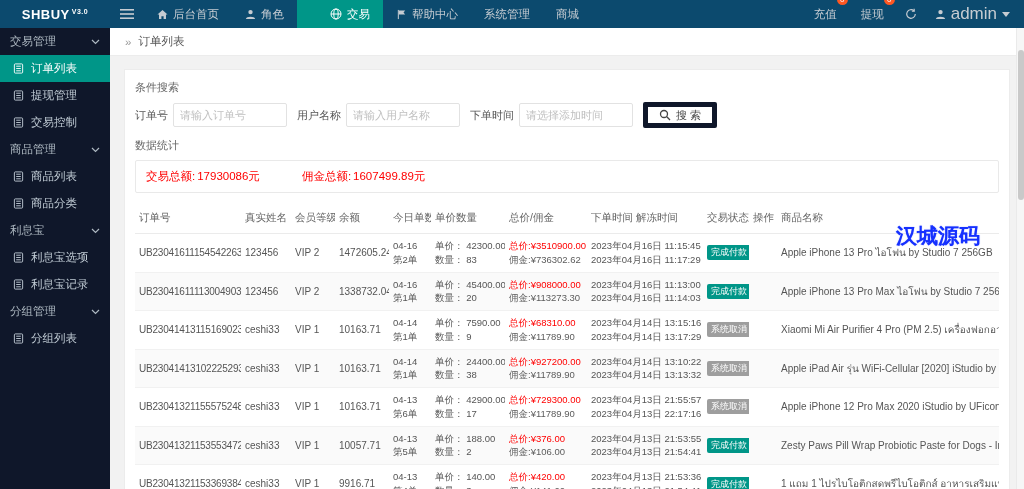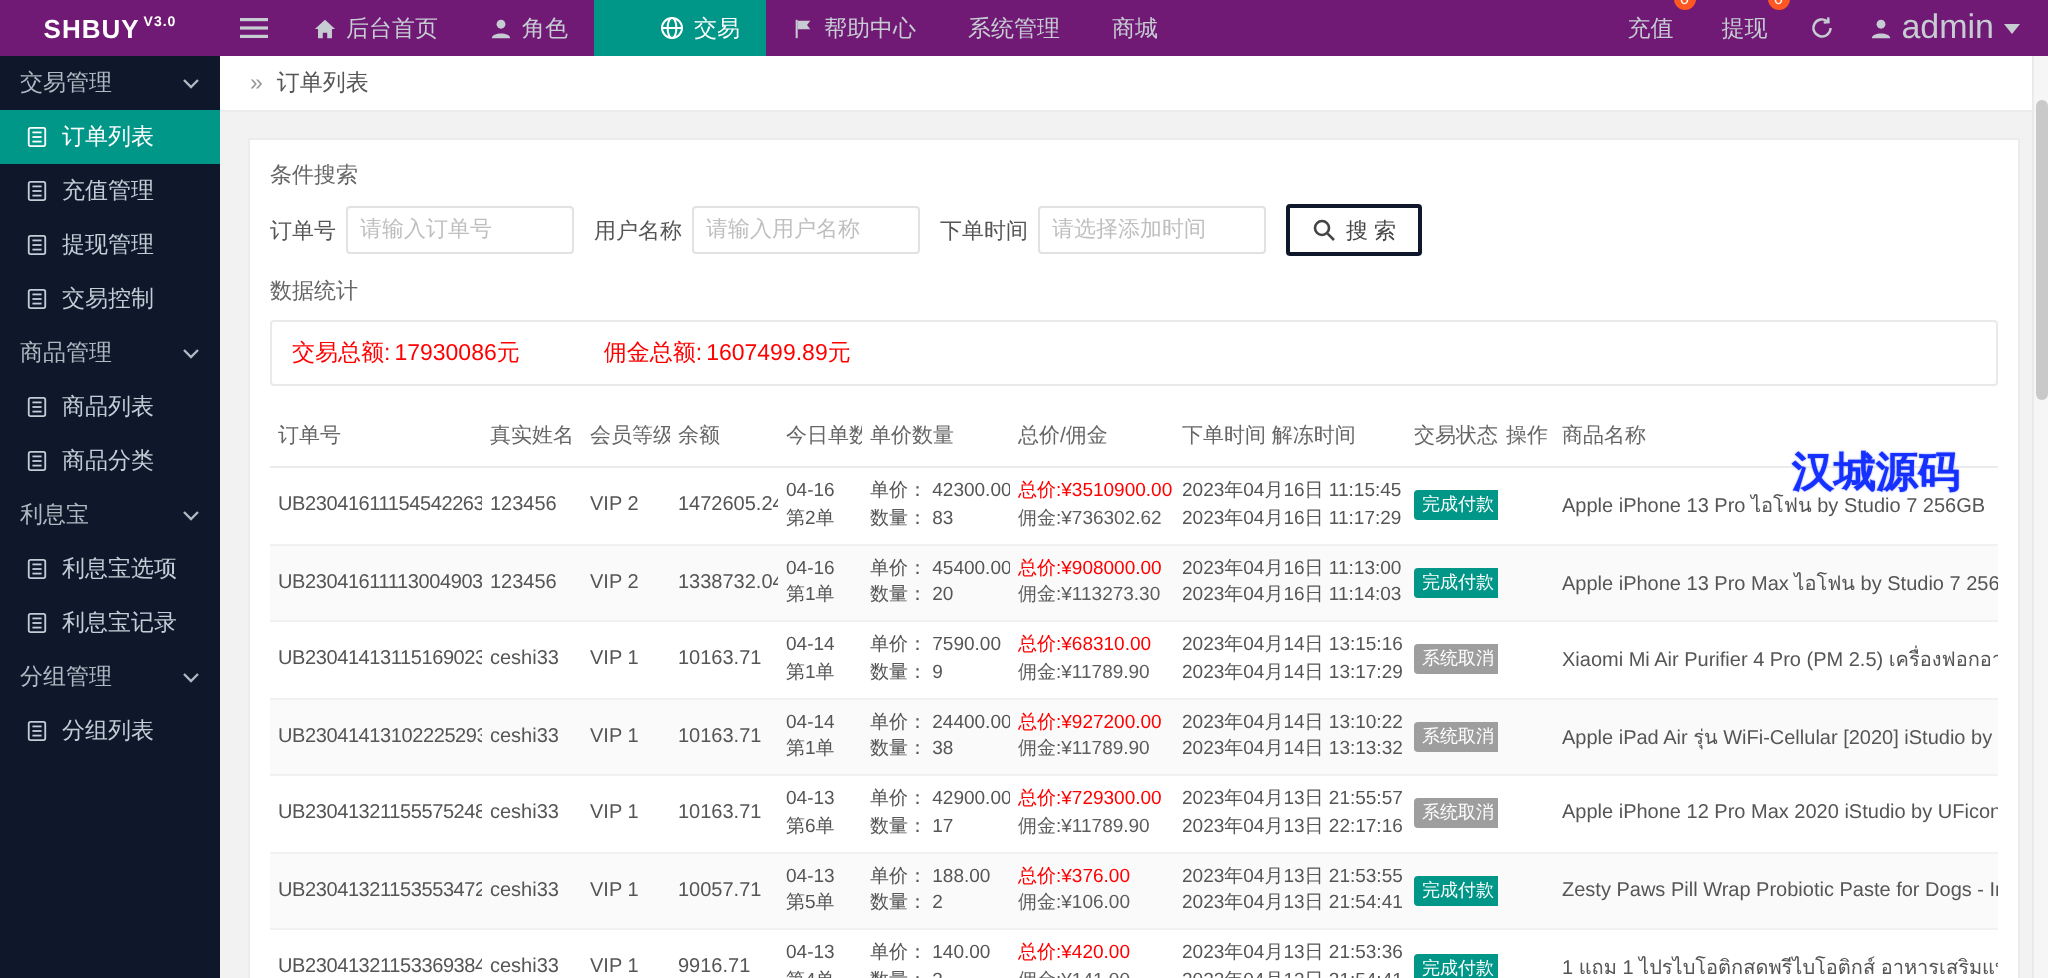--- a/index.html
+++ b/index.html
@@ -2,21 +2,21 @@
 <html><head>
 <meta charset="utf-8">
 <style>
   * { margin:0; padding:0; box-sizing:border-box; }
   html,body { width:1024px; height:489px; overflow:hidden; background:#f2f2f2;
     font-family:"Liberation Sans","DejaVu Sans",sans-serif; }
   body { position:relative; }
   .ic svg { display:block; }
 
   
-  .topbar { position:fixed; top:0; left:0; right:0; height:28px; background:#701a75;
+  .topbar { position:fixed; top:0; left:0; right:0; height:28px; background:#0c4a6e;
     display:flex; align-items:stretch; color:#c6ccd2; z-index:20;justify-content:center; }
   .logo { width:110px; display:flex; align-items:center; justify-content:center;
     color:#fff; font-weight:bold; font-size:13px; letter-spacing:.5px; }
   .logo sup { font-size:7px; margin-left:2px; font-weight:bold; position:relative; top:-3px; }
   .menu-toggle { width:34px; display:flex; align-items:center; justify-content:center; cursor:pointer; }
   .nav { display:flex; }
   .nav-item { display:flex; align-items:center; gap:5px; padding:0 13px; font-size:11.5px;
     cursor:pointer; white-space:nowrap; }
   .nav-item.active { background:#009688; color:#fff;padding-left:33px; }
   .top-right { margin-left:auto; display:flex; align-items:center; padding-right:8px; }
@@ -44,21 +44,21 @@
   .content { padding:13px 14px; }
   .card { background:#fff; border:1px solid #ececec; padding:9px 10px 0; }
 
   .section-title { font-size:11px; color:#666; margin:1px 0 7px; }
   .search-row { display:flex; align-items:center; gap:10px; margin-bottom:10px; }
   .field { display:flex; align-items:center; gap:5px; }
   .field label { font-size:11px; color:#555; white-space:nowrap; }
   .field input { width:114px; height:24px; border:1px solid #e2e2e2; border-radius:2px;
     padding:0 6px; font-size:11px; color:#333; outline:none; font-family:inherit; }
   .field input::placeholder { color:#bfbfbf; }
-  .search-btn { height:26px; border:2px solid #0f172a; border-radius:2px; background:#fff;
+  .search-btn { height:26px; border:5px solid #0f172a; border-radius:2px; background:#fff;
     padding:0 11px; font-size:11px; color:#444; display:flex; align-items:center; gap:5px; cursor:pointer; }
 
   .stats-box { border:1px solid #e9e9e9; border-radius:2px; padding:8px 10px; margin-bottom:10px;
     font-size:11.5px; color:#f00; display:flex; gap:42px; }
   .stats-box b { font-weight:normal; margin-left:2px; }
 
   table { width:100%; border-collapse:collapse; table-layout:fixed; color:#555; }
   th { font-weight:normal; text-align:left; font-size:10.5px; color:#666; padding:8px 4px;
     border-bottom:1px solid #ebebeb; white-space:nowrap; overflow:hidden; }
   td { padding:5px 4px; border-bottom:1px solid #f1f1f1; font-size:10px; vertical-align:middle;
@@ -194,31 +194,20 @@
       <div class="side-item active">
     <span class="ic side-ic">
           <svg width="11" height="11" viewBox="0 0 12 12" fill="none" stroke="currentColor" stroke-width="1">
             <rect x="1.5" y="1" width="9" height="10" rx="1"></rect>
             <line x1="3.5" y1="3.5" x2="8.5" y2="3.5"></line>
             <line x1="3.5" y1="6" x2="8.5" y2="6"></line>
             <line x1="3.5" y1="8.5" x2="8.5" y2="8.5"></line>
           </svg>
         </span>
     <span>订单列表</span>
-  </div>
-      <div class="side-item">
-    <span class="ic side-ic">
-          <svg width="11" height="11" viewBox="0 0 12 12" fill="none" stroke="currentColor" stroke-width="1">
-            <rect x="1.5" y="1" width="9" height="10" rx="1"></rect>
-            <line x1="3.5" y1="3.5" x2="8.5" y2="3.5"></line>
-            <line x1="3.5" y1="6" x2="8.5" y2="6"></line>
-            <line x1="3.5" y1="8.5" x2="8.5" y2="8.5"></line>
-          </svg>
-        </span>
-    <span>充值管理</span>
   </div>
       <div class="side-item">
     <span class="ic side-ic">
           <svg width="11" height="11" viewBox="0 0 12 12" fill="none" stroke="currentColor" stroke-width="1">
             <rect x="1.5" y="1" width="9" height="10" rx="1"></rect>
             <line x1="3.5" y1="3.5" x2="8.5" y2="3.5"></line>
             <line x1="3.5" y1="6" x2="8.5" y2="6"></line>
             <line x1="3.5" y1="8.5" x2="8.5" y2="8.5"></line>
           </svg>
         </span>

